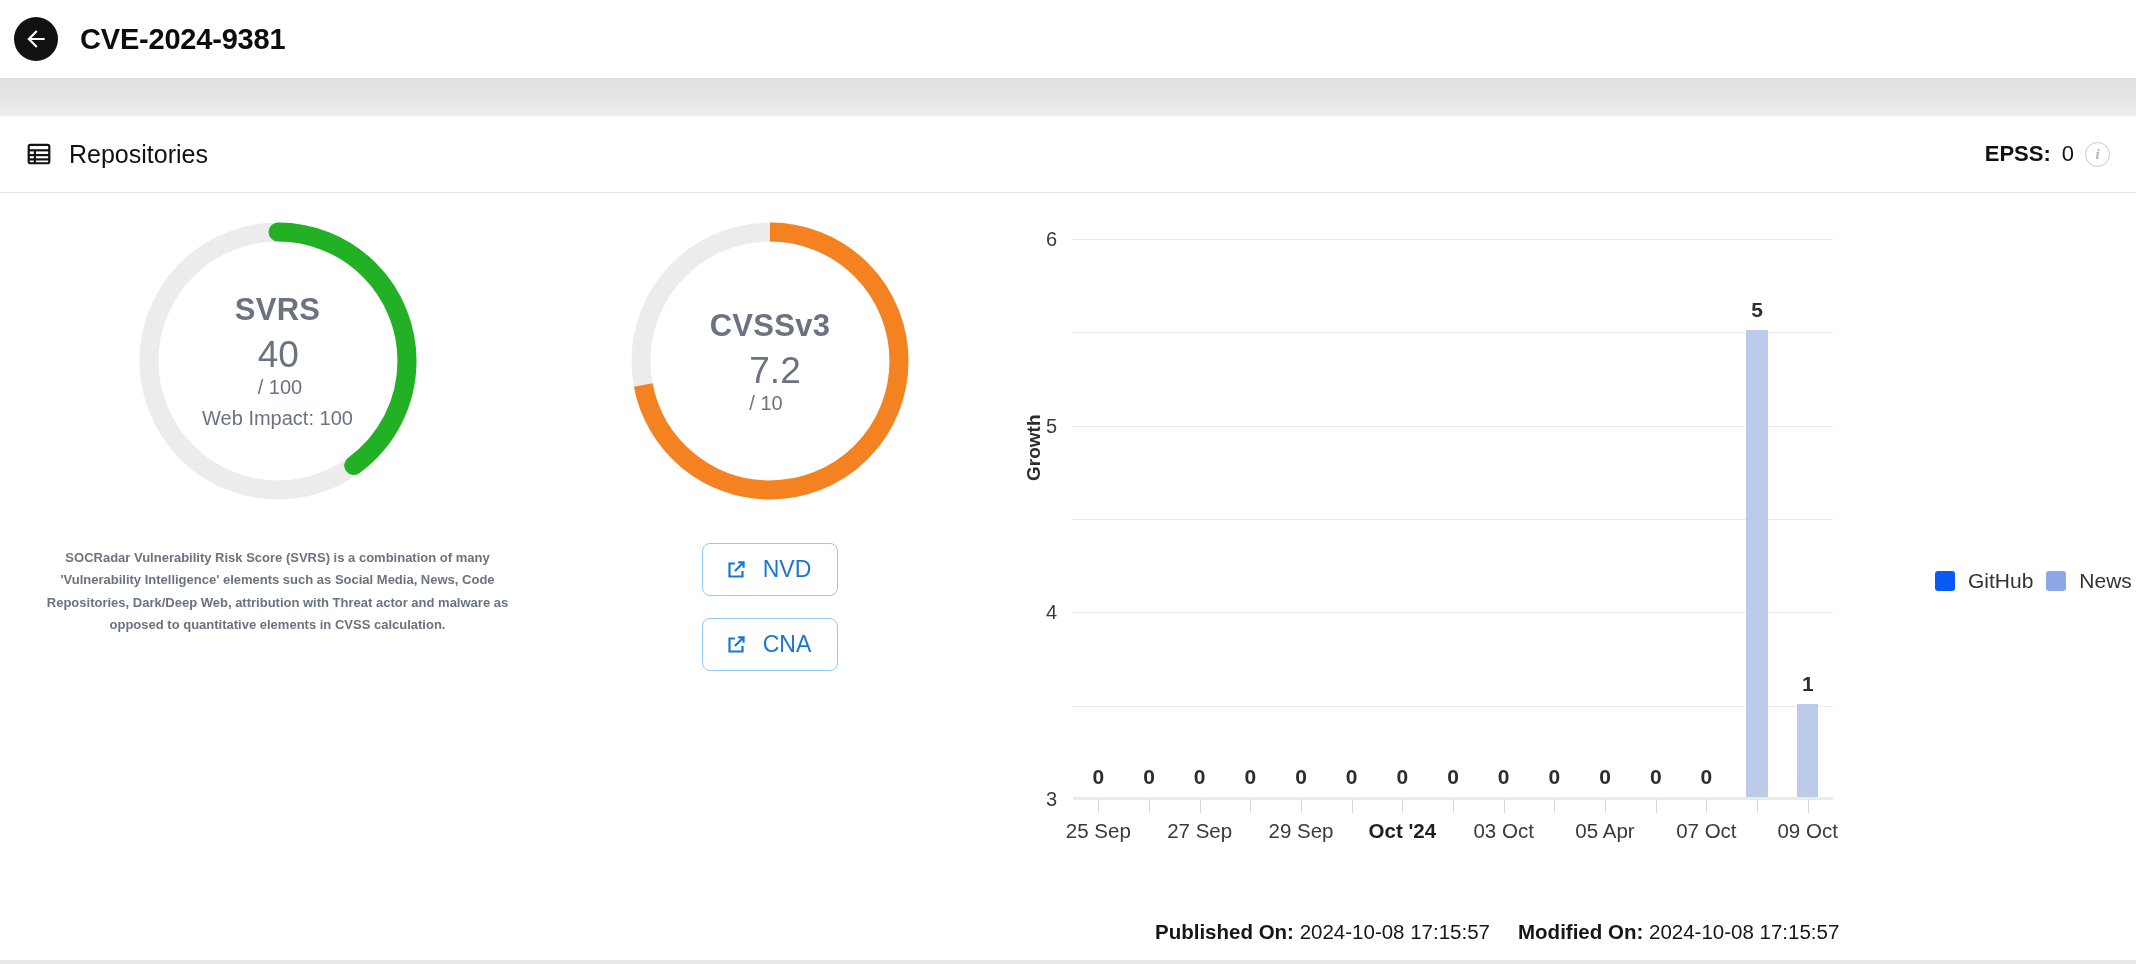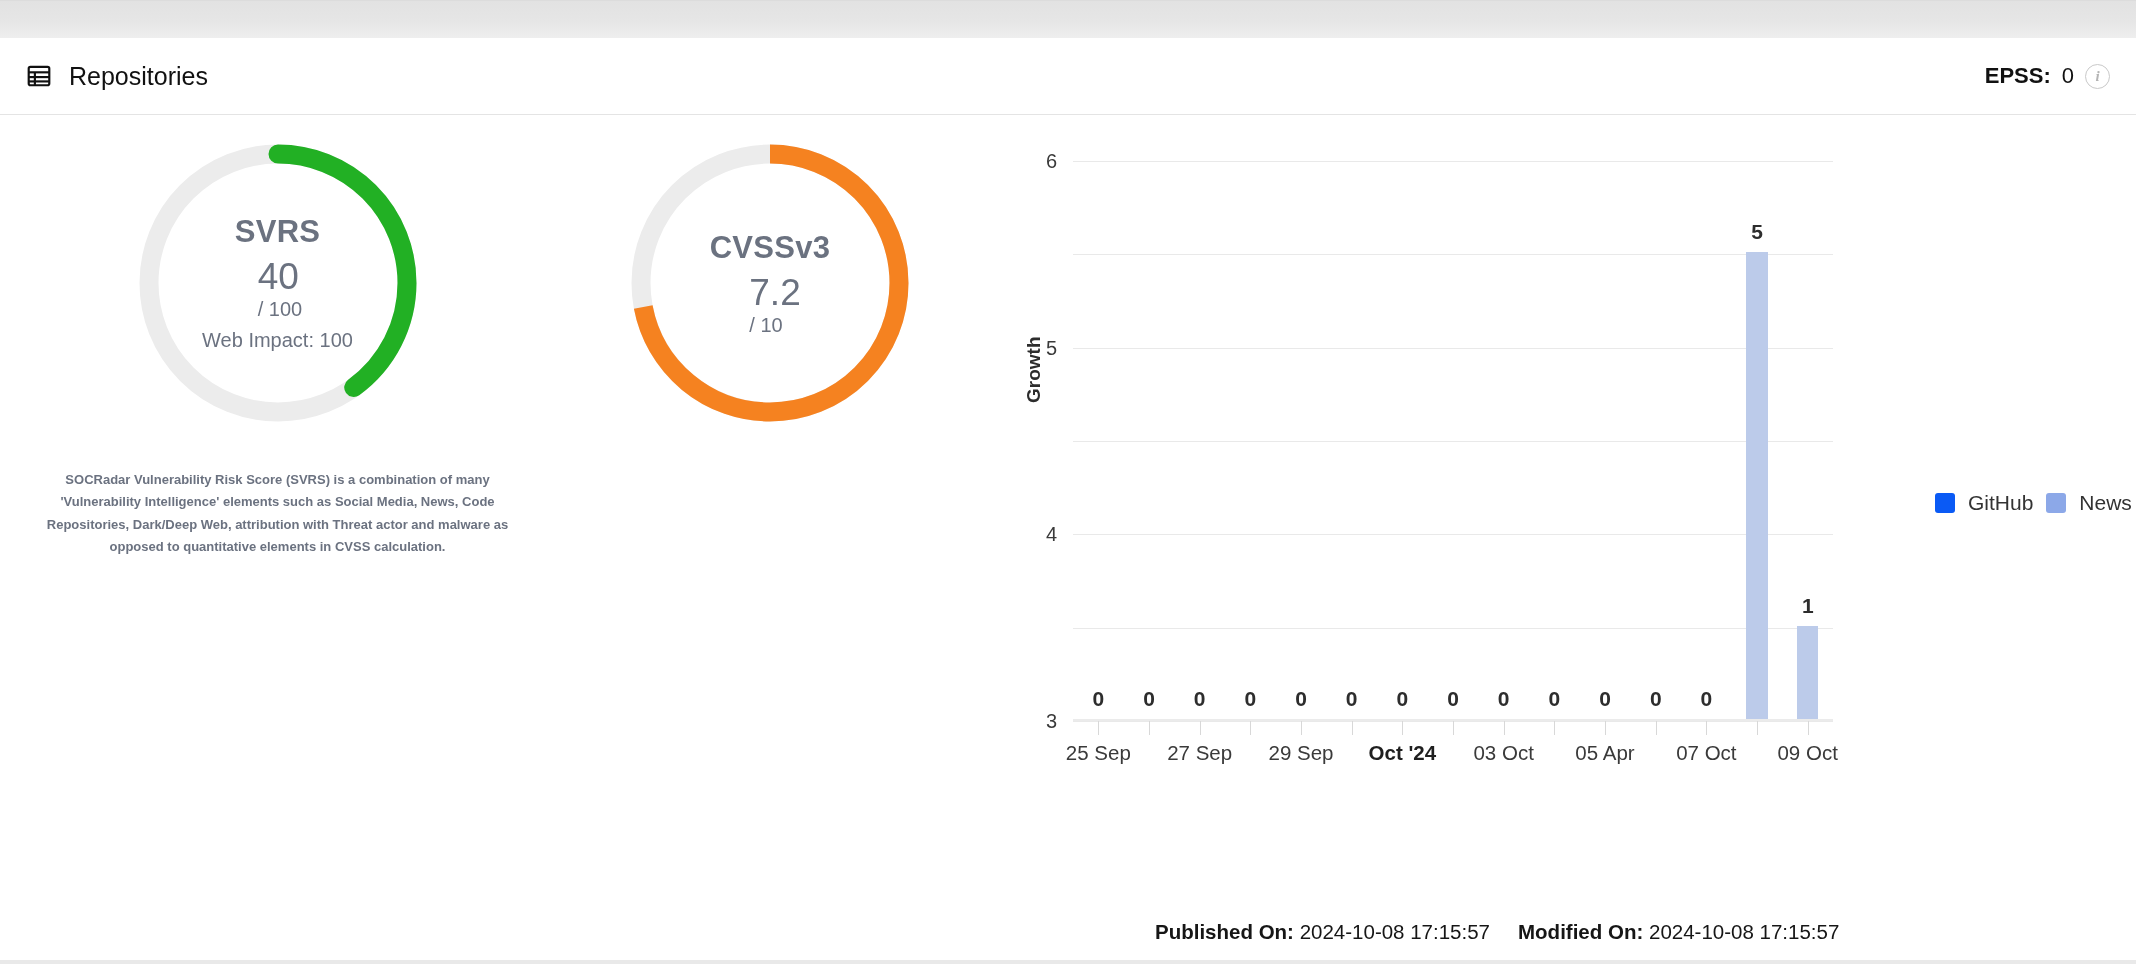--- a/index.html
+++ b/index.html
@@ -141,20 +141,28 @@
     display:flex; gap: 28px; font-size: 20.5px; color:#161616;
   }
   .date-item b { font-weight:700; }
   .bottom-rule { position:absolute; left:0; right:0; top:960px; height:4px; background:#e9e9e9; }
 </style>
 </head>
 <body>
 
 <div class="page">
 
+  <div class="topbar">
+    <div class="back-btn">
+      <svg width="26" height="26" viewBox="0 0 24 24">
+        <path d="M20 11H7.8l5.6-5.6L12 4l-8 8 8 8 1.4-1.4L7.8 13H20z" fill="#ffffff"></path>
+      </svg>
+    </div>
+    <div class="cve-title">CVE-2024-9381</div>
+  </div>
 
   <div class="band"></div>
 
   <div class="desc-head">
     <div class="desc-head-left">
       <svg class="desc-icon" viewBox="0 0 24 24">
         <rect x="2.5" y="3.5" width="19" height="17" rx="1.6" fill="none" stroke="#111" stroke-width="2"></rect>
         <line x1="2.5" y1="8.6" x2="21.5" y2="8.6" stroke="#111" stroke-width="2"></line>
         <line x1="2.5" y1="13" x2="21.5" y2="13" stroke="#111" stroke-width="2"></line>
         <line x1="2.5" y1="17" x2="21.5" y2="17" stroke="#111" stroke-width="2"></line>
@@ -202,20 +210,36 @@
           <div class="gauge-center">
             <div class="gauge-name">CVSSv3</div>
             <div class="gauge-score-row">
               <span class="gauge-score">7.2</span>
               <span class="gauge-max">/ 10</span>
             </div>
           </div>
         </div>
       </div>
 
+      <div class="link-btns">
+        <div class="link-btn">
+          <svg width="26" height="26" viewBox="0 0 24 24">
+            <path d="M5 5h6v2H7v10h10v-4h2v6H5z" fill="#1976d2"></path>
+            <path d="M14 4h6v6h-2V7.4l-6.3 6.3-1.4-1.4L16.6 6H14z" fill="#1976d2"></path>
+          </svg>
+          <span>NVD</span>
+        </div>
+        <div class="link-btn">
+          <svg width="26" height="26" viewBox="0 0 24 24">
+            <path d="M5 5h6v2H7v10h10v-4h2v6H5z" fill="#1976d2"></path>
+            <path d="M14 4h6v6h-2V7.4l-6.3 6.3-1.4-1.4L16.6 6H14z" fill="#1976d2"></path>
+          </svg>
+          <span>CNA</span>
+        </div>
+      </div>
     </div>
 
     <div class="chart-col">
       <div class="chart-area">
         <div class="y-label">Growth</div>
         <div class="plot" id="plot">
             <div class="gridline" style="top: 0px;">
               <div class="ytick" style="top: 0px;">6</div>
             </div>
             <div class="gridline" style="top: 93.3333px;">

